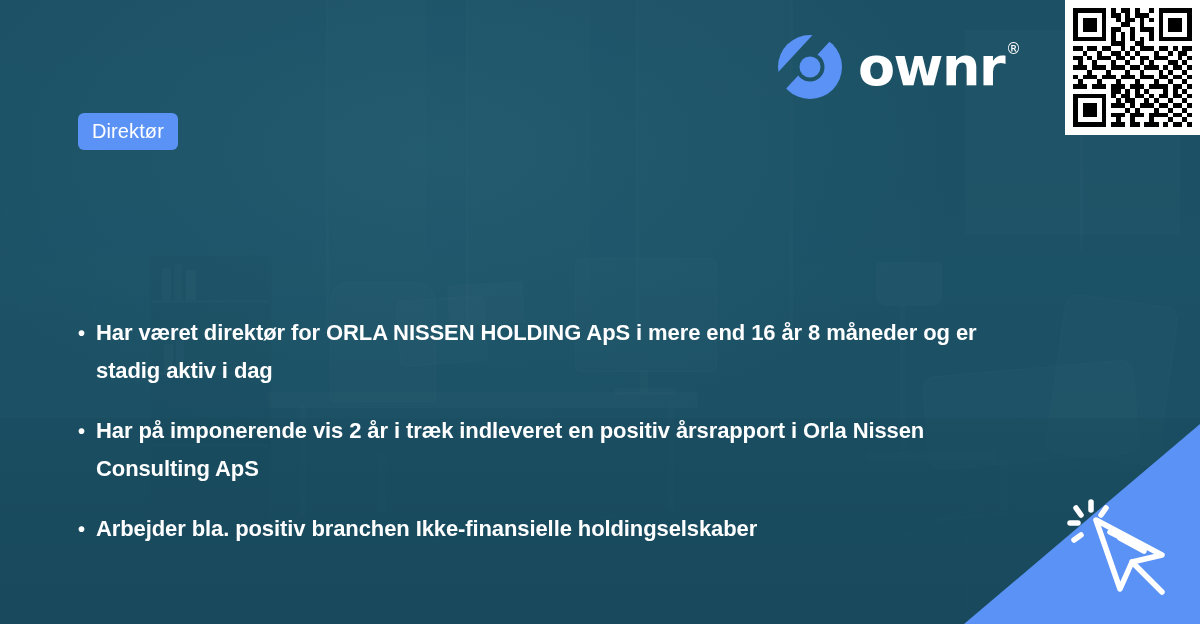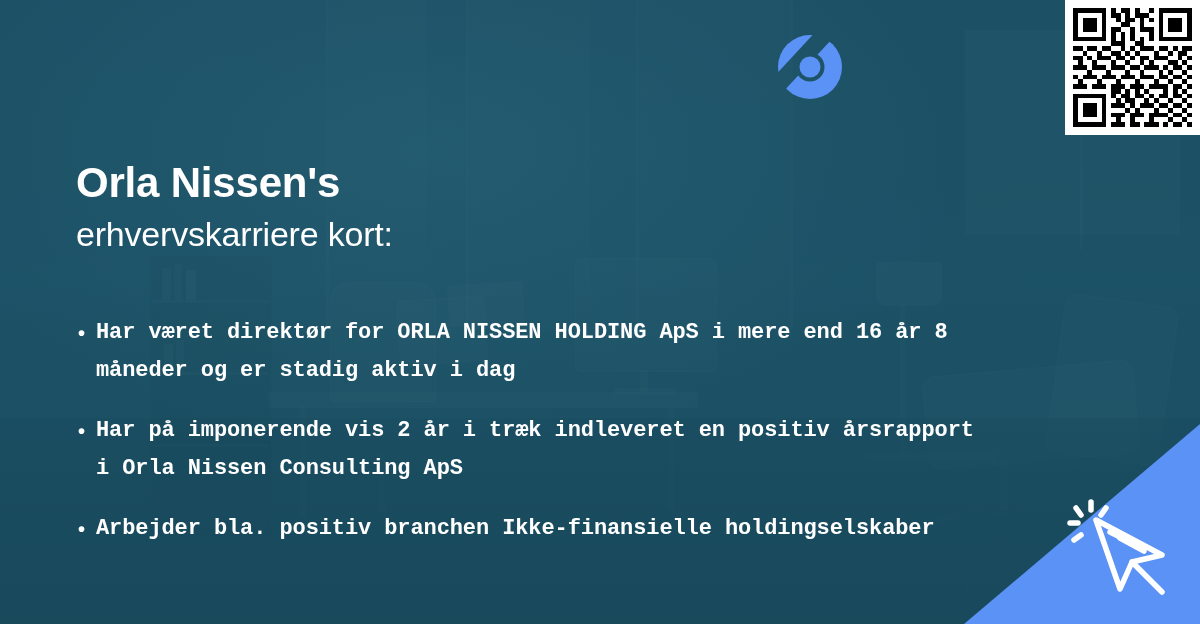--- a/index.html
+++ b/index.html
@@ -188,21 +188,21 @@
     letter-spacing: -0.1px;
   }
   .bullet:last-child { margin-bottom: 0; }
   .bullet-dot {
     flex: 0 0 auto;
     width: 18px;
     font-size: 20px;
     line-height: 38px;
     text-align: left;
   }
-  .bullet-text { flex: 1 1 auto; font-family: Liberation Mono, monospace; }
+  .bullet-text { flex: 1 1 auto; }
 </style>
 </head>
 <body>
 
 <div id="card">
 
   <div class="bg-photo">
     <div class="bg-wall"></div>
 
     <div class="panel" style="left:330px;width:96px;"></div>
@@ -268,20 +268,23 @@
           <rect x="0" y="0" width="68" height="68" fill="#fff"></rect>
 
           <circle cx="34" cy="34" r="14.5" fill="#000"></circle>
 
           <path d="M -6 48 L 44 -6 L 56 6 L 6 60 Z" fill="#000"></path>
         </mask>
       </defs>
       <circle cx="34" cy="34" r="32" fill="#5b92f5" mask="url(#swooshMask)"></circle>
       <circle cx="34" cy="34" r="10.5" fill="#5b92f5"></circle>
     </svg>
+    <div class="logo-word">
+      <span>ownr</span><span class="logo-reg">®</span>
+    </div>
   </div>
 
   <div class="qr-box">
     <svg id="qr-svg" width="119" height="119" viewBox="0 0 25 25" shape-rendering="crispEdges">
       <rect width="25" height="25" fill="#ffffff"></rect>
       <g id="qr-modules" fill="#000000">
           <rect x="0" y="0" width="1" height="1"></rect>
           <rect x="1" y="0" width="1" height="1"></rect>
           <rect x="2" y="0" width="1" height="1"></rect>
           <rect x="3" y="0" width="1" height="1"></rect>
@@ -609,25 +612,22 @@
           <rect x="16" y="24" width="1" height="1"></rect>
           <rect x="17" y="24" width="1" height="1"></rect>
           <rect x="19" y="24" width="1" height="1"></rect>
           <rect x="21" y="24" width="1" height="1"></rect>
           <rect x="22" y="24" width="1" height="1"></rect>
           <rect x="24" y="24" width="1" height="1"></rect>
         </g>
     </svg>
   </div>
 
-
-  <div class="title-block">
-    <div class="title-line1">Orla Nissen's</div>
-    <div class="title-line2">erhvervskarriere kort:</div>
-  </div>
+  <div class="badge">Direktør</div>
+
 
   <div class="bullets">
     <div class="bullet">
       <span class="bullet-dot">•</span>
       <span class="bullet-text">Har været direktør for ORLA NISSEN HOLDING ApS i mere end 16 år 8 måneder og er stadig aktiv i dag</span>
     </div>
     <div class="bullet">
       <span class="bullet-dot">•</span>
       <span class="bullet-text">Har på imponerende vis 2 år i træk indleveret en positiv årsrapport i Orla Nissen Consulting ApS</span>
     </div>

